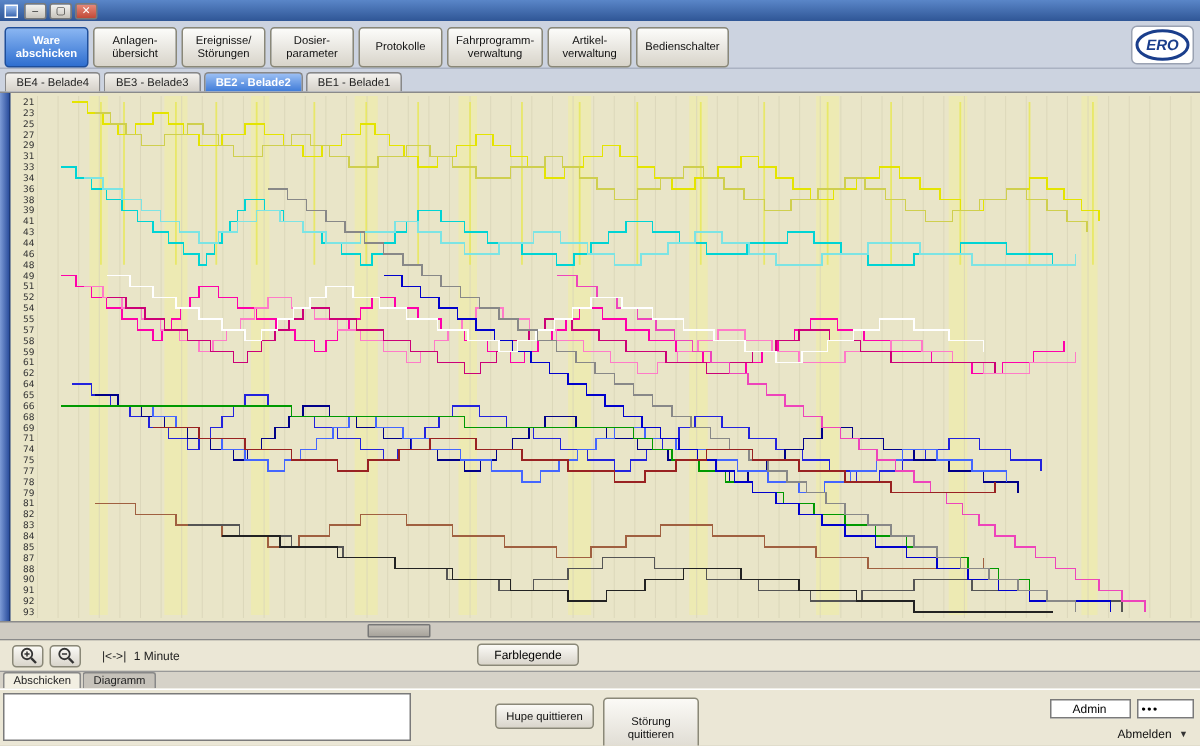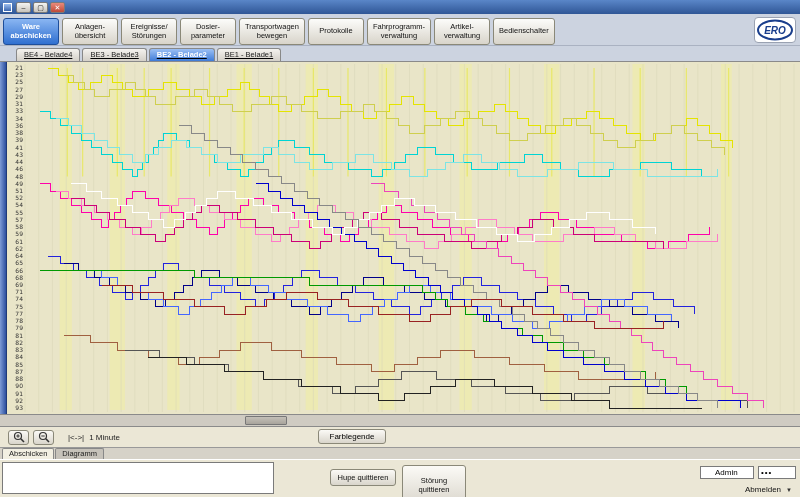--- a/index.html
+++ b/index.html
@@ -21,21 +21,21 @@
     padding: 0 3px; position: relative; border-bottom: 1px solid #aab2c2; }
   .tbtn { height: 27px; min-width: 56px; padding: 0 5px; font-size: 7.5px; line-height: 1.15;
     display: flex; align-items: center; justify-content: center; text-align: center; white-space: pre-line;
     background: linear-gradient(#fcfcfa,#d8d4ca); border: 1px solid #8a8878; border-radius: 3px; color: #111; cursor: pointer; }
   .tbtn.active { background: linear-gradient(#8ab6f2,#2f6fd0); border-color: #1e4e9a; color: #fff; font-weight: bold; }
   .logo { position: absolute; right: 4px; top: 3px; width: 42px; height: 26px; background: #fff;
     border: 1px solid #9aa2b2; border-radius: 4px; display: flex; align-items: center; justify-content: center; }
 
   
   .tabrow { height: 16px; background: #ccd3e0; display: flex; align-items: flex-end; gap: 2px;
-    padding-left: 16px; border-bottom: 1px solid #8a8a8a; text-decoration: underline; }
+    padding-left: 3px; border-bottom: 1px solid #8a8a8a; }
   .tab { font-size: 7.5px; padding: 1px 7px 2px; background: linear-gradient(#f4f2ee,#d4d0c8);
     border: 1px solid #888; border-bottom: none; border-radius: 3px 3px 0 0; color: #222; cursor: pointer; }
   .tab.active { background: linear-gradient(#9cc0f4,#3f7bd8); color: #fff; font-weight: bold; }
 
   
   .chart-wrap { position: relative; height: 352px; background: #e9e5c8; }
   .vstrip { position: absolute; left: 0; top: 0; width: 7px; height: 100%;
     background: linear-gradient(90deg,#7d9bd6,#2c4f9e); border-right: 1px solid #1e3a78; }
   #chart { position: absolute; left: 8px; top: 0; }
 
@@ -87,22 +87,20 @@
 
 <div class="toolbar">
   <div class="tbtn active"><span>Ware
 abschicken</span></div>
   <div class="tbtn"><span>Anlagen-
 übersicht</span></div>
   <div class="tbtn"><span>Ereignisse/
 Störungen</span></div>
   <div class="tbtn"><span>Dosier-
 parameter</span></div>
-  <div class="tbtn"><span>Transportwagen
-bewegen</span></div>
   <div class="tbtn"><span>Protokolle</span></div>
   <div class="tbtn"><span>Fahrprogramm-
 verwaltung</span></div>
   <div class="tbtn"><span>Artikel-
 verwaltung</span></div>
   <div class="tbtn"><span>Bedienschalter</span></div>
   <div class="logo">
     <svg width="38" height="24" viewBox="0 0 38 24">
       <ellipse cx="19" cy="12" rx="17" ry="9.5" fill="none" stroke="#1a3e8c" stroke-width="2"></ellipse>
       <text x="19" y="15.5" text-anchor="middle" font-size="10" font-weight="bold" font-style="italic" fill="#1a3e8c" font-family="Liberation Sans, sans-serif">ERO</text>

